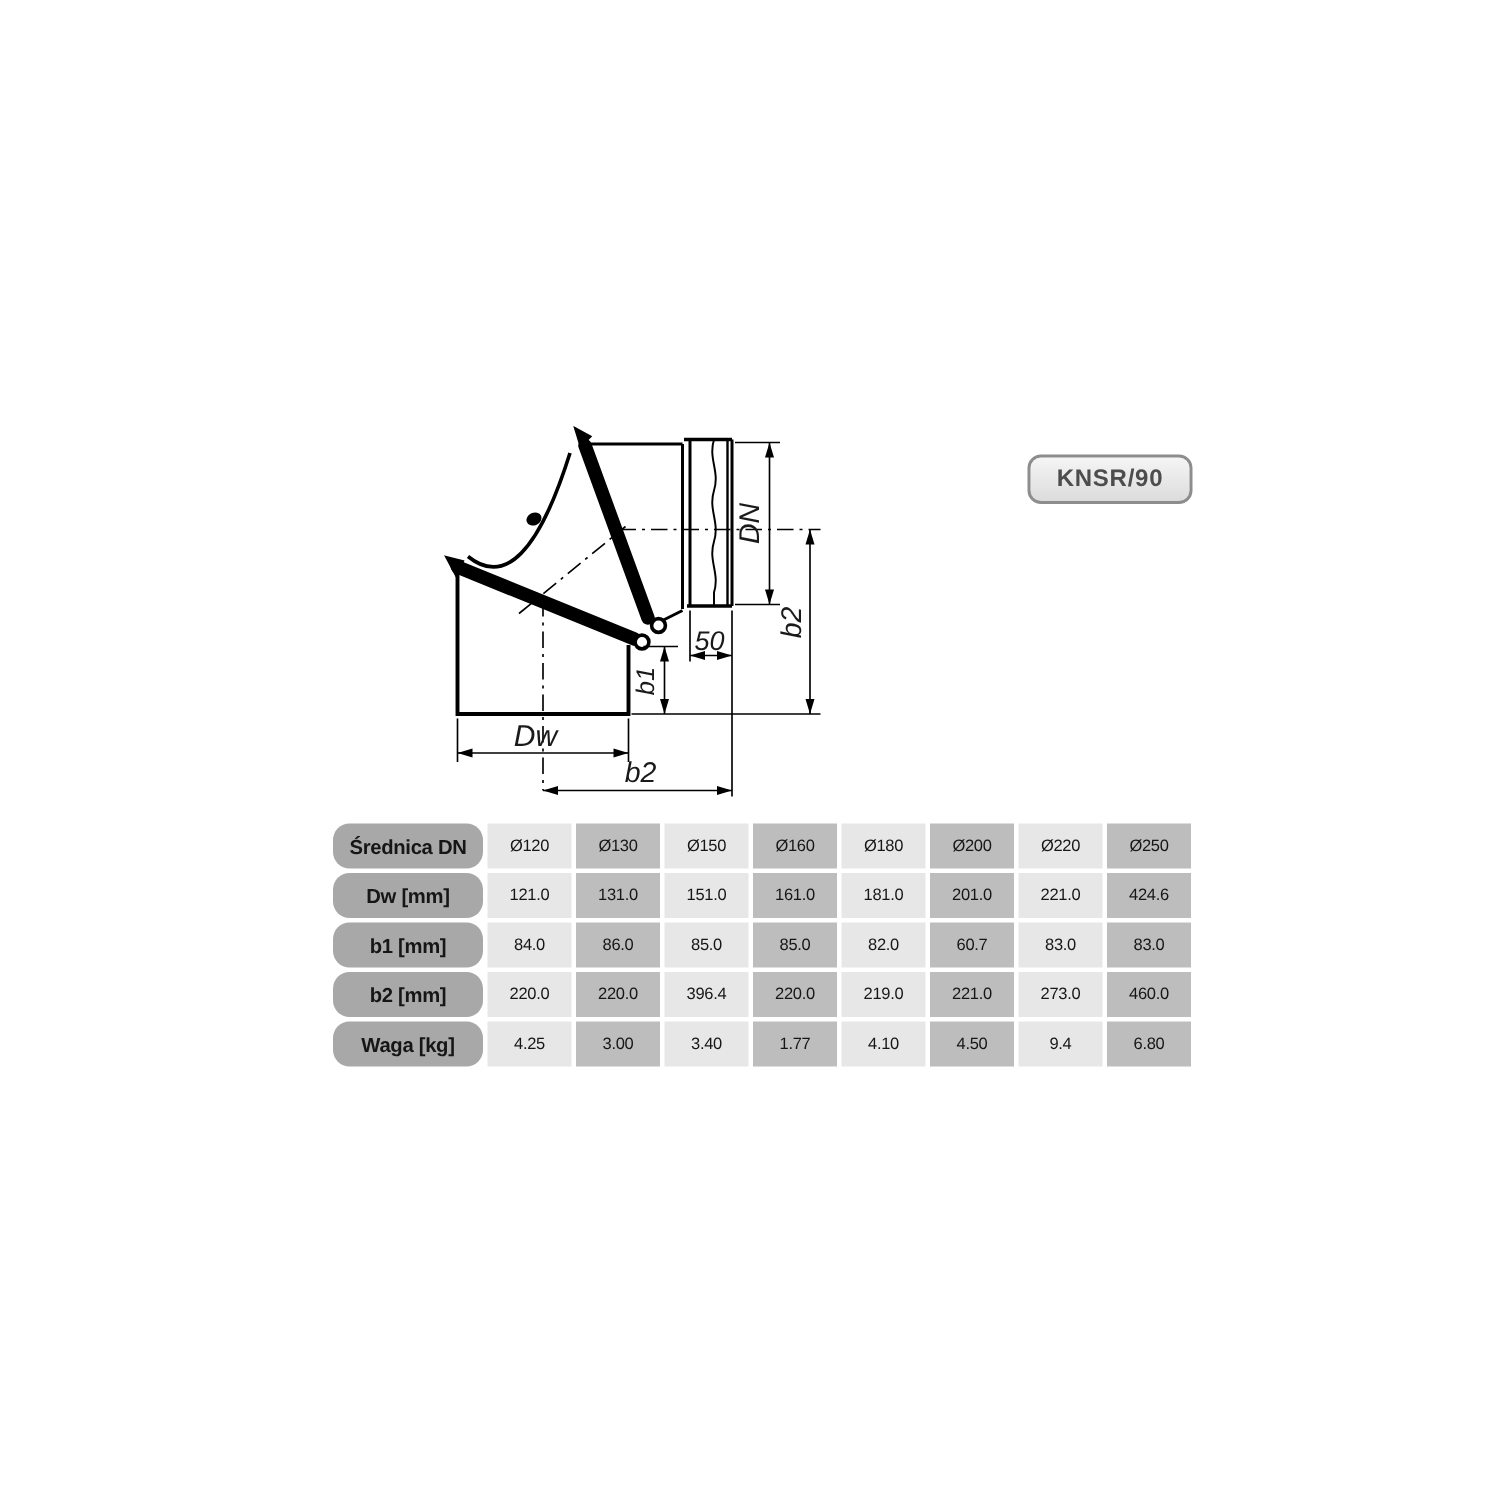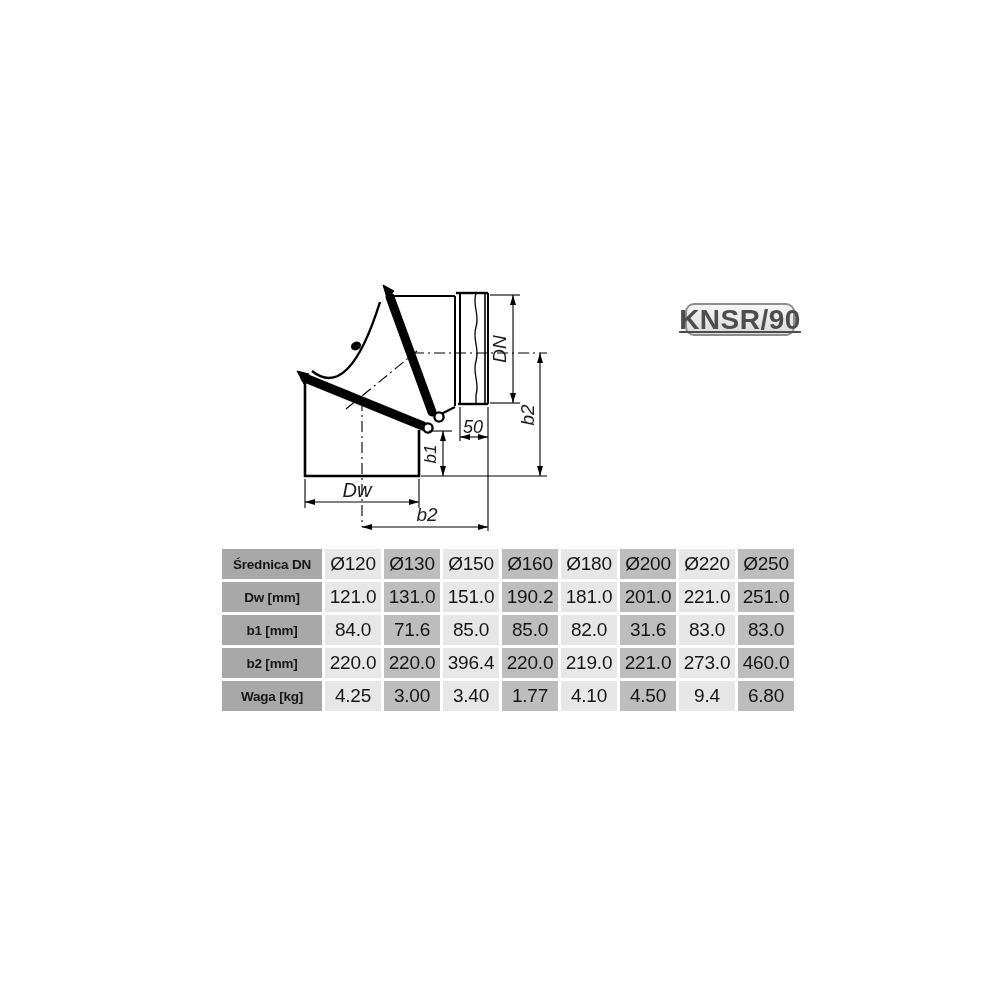--- a/index.html
+++ b/index.html
@@ -9,33 +9,33 @@
   }
   
   .drawing{position:absolute;left:0;top:0;}
   .drawing text{fill:#1a1a1a;font-family:"Liberation Sans",sans-serif;font-style:italic;}
   
   .badge{
     position:absolute;left:685px;top:303px;width:106px;height:29px;
     border:2px solid #8d8d8d;border-radius:9px;
     background:linear-gradient(180deg,#f5f5f5 0%,#dcdcdc 100%);
     display:flex;align-items:center;justify-content:center;
-    font-weight:bold;font-size:28px;color:#4d4d4d;letter-spacing:.5px;text-decoration:underline;
+    font-weight:bold;font-size:16px;color:#4d4d4d;letter-spacing:.5px;
   }
   
   .spec-table{
     position:absolute;left:222px;top:549px;
     display:grid;grid-template-columns:100px repeat(8,56px);
     grid-auto-rows:30px;gap:3px;
   }
   .cell{
     display:flex;align-items:center;justify-content:center;
-    font-size:19px;color:#161616;letter-spacing:-.2px;white-space:nowrap;
+    font-size:11px;color:#161616;letter-spacing:-.2px;white-space:nowrap;
   }
-  .label-cell{background:#a8a8a8;font-weight:bold;font-size:13.5px;}
+  .label-cell{background:#a8a8a8;font-weight:bold;font-size:13.5px;border-radius:11px;}
   .col-light{background:#e7e7e7;}
   .col-dark{background:#bdbdbd;}
 </style>
 </head>
 <body>
 
 <div class="canvas">
 
   <svg class="drawing" width="1000" height="1000" viewBox="0 0 1000 1000">
 
@@ -140,32 +140,32 @@
       <div class="cell data-cell col-light">Ø150</div>
       <div class="cell data-cell col-dark">Ø160</div>
       <div class="cell data-cell col-light">Ø180</div>
       <div class="cell data-cell col-dark">Ø200</div>
       <div class="cell data-cell col-light">Ø220</div>
       <div class="cell data-cell col-dark">Ø250</div>
       <div class="cell label-cell">Dw [mm]</div>
       <div class="cell data-cell col-light">121.0</div>
       <div class="cell data-cell col-dark">131.0</div>
       <div class="cell data-cell col-light">151.0</div>
-      <div class="cell data-cell col-dark">190.2</div>
+      <div class="cell data-cell col-dark">161.0</div>
       <div class="cell data-cell col-light">181.0</div>
       <div class="cell data-cell col-dark">201.0</div>
       <div class="cell data-cell col-light">221.0</div>
-      <div class="cell data-cell col-dark">251.0</div>
+      <div class="cell data-cell col-dark">424.6</div>
       <div class="cell label-cell">b1 [mm]</div>
       <div class="cell data-cell col-light">84.0</div>
-      <div class="cell data-cell col-dark">71.6</div>
+      <div class="cell data-cell col-dark">86.0</div>
       <div class="cell data-cell col-light">85.0</div>
       <div class="cell data-cell col-dark">85.0</div>
       <div class="cell data-cell col-light">82.0</div>
-      <div class="cell data-cell col-dark">31.6</div>
+      <div class="cell data-cell col-dark">60.7</div>
       <div class="cell data-cell col-light">83.0</div>
       <div class="cell data-cell col-dark">83.0</div>
       <div class="cell label-cell">b2 [mm]</div>
       <div class="cell data-cell col-light">220.0</div>
       <div class="cell data-cell col-dark">220.0</div>
       <div class="cell data-cell col-light">396.4</div>
       <div class="cell data-cell col-dark">220.0</div>
       <div class="cell data-cell col-light">219.0</div>
       <div class="cell data-cell col-dark">221.0</div>
       <div class="cell data-cell col-light">273.0</div>

